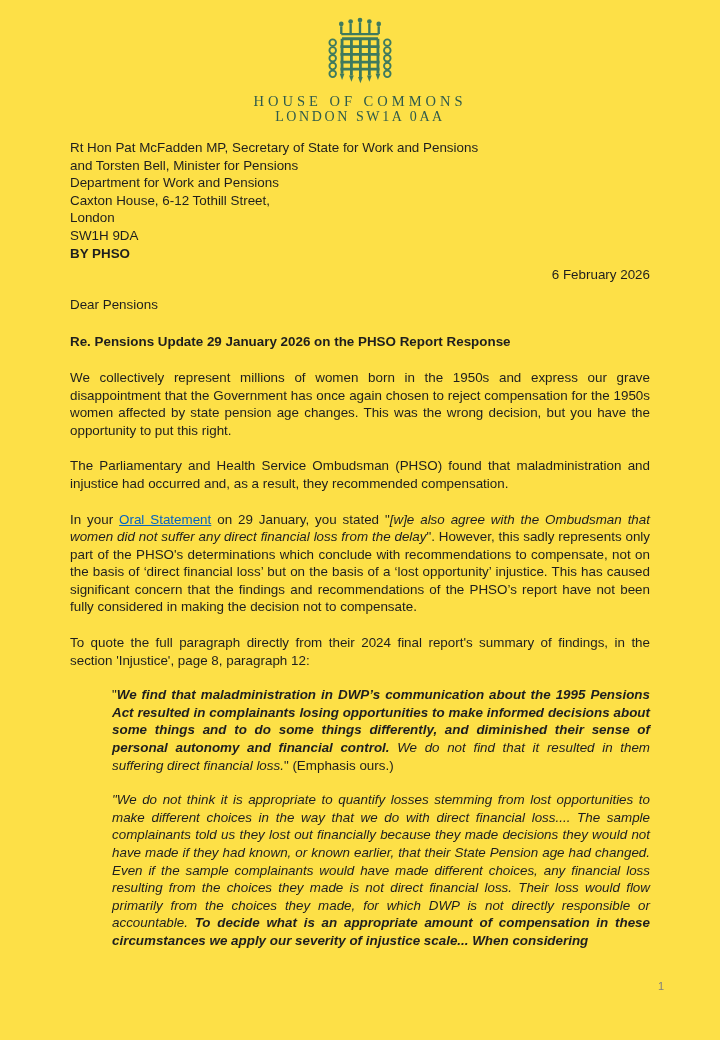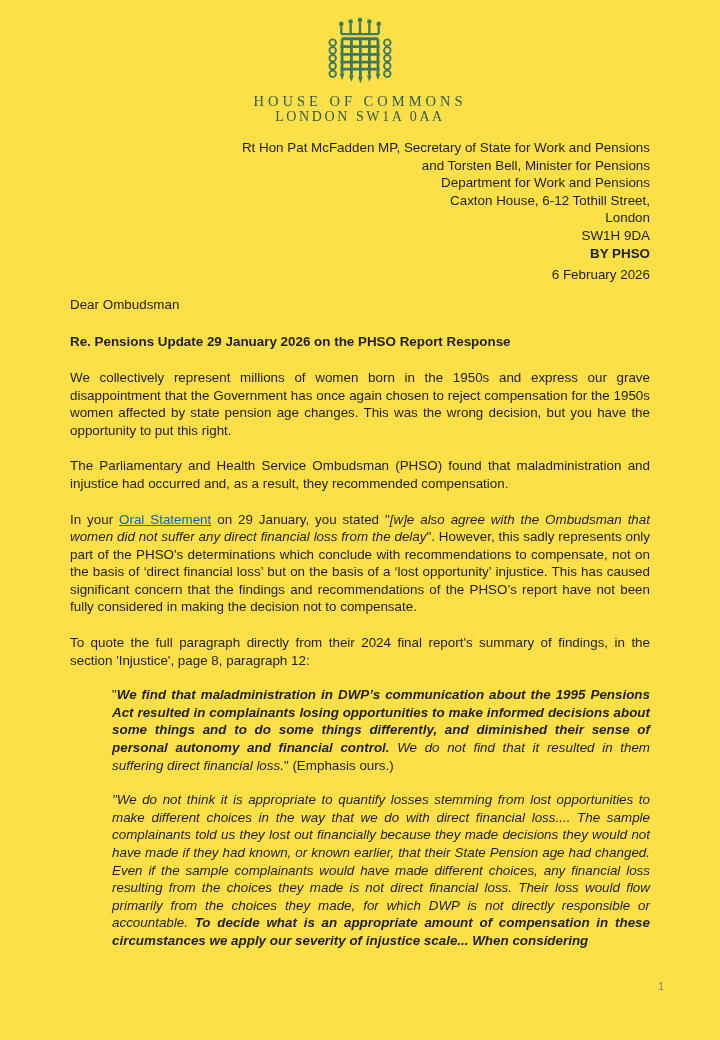--- a/index.html
+++ b/index.html
@@ -24,21 +24,21 @@
     color:#2F5B4C;
   }
   .org-addr {
     margin-top:2px;
     font-family:"Liberation Serif", serif;
     font-size:14px; line-height:12px;
     letter-spacing:2.6px;
     color:#2F5B4C;
   }
   .content { margin:16px 70px 0 70px; }
-  .recipient div { white-space:nowrap;text-align:right; }
+  .recipient div { white-space:nowrap; }
   .bold { font-weight:bold; }
   .it { font-style:italic; }
   .bi { font-style:italic; font-weight:bold; }
   .link { color:#0563C1; text-decoration:underline; cursor:pointer; }
   .date { text-align:right; margin-top:4px; }
   .salutation { margin:12px 0 0 0; }
   .subject { margin:20px 0 0 0; font-weight:bold; }
   .para { margin:18px 0 0 0; text-align:justify; }
   .quote { margin:17px 0 0 42px; text-align:justify; }
   .page-number {
@@ -104,21 +104,21 @@
       <div>and Torsten Bell, Minister for Pensions</div>
       <div>Department for Work and Pensions</div>
       <div>Caxton House, 6-12 Tothill Street,</div>
       <div>London</div>
       <div>SW1H 9DA</div>
       <div class="bold">BY PHSO</div>
     </div>
 
     <div class="date">6 February 2026</div>
 
-    <p class="salutation">Dear Ombudsman</p>
+    <p class="salutation">Dear Pensions</p>
 
     <p class="subject">Re. Pensions Update 29 January 2026 on the PHSO Report Response</p>
 
     <p class="para">We collectively represent millions of women born in the 1950s and express our grave disappointment that the Government has once again chosen to reject compensation for the 1950s women affected by state pension age changes. This was the wrong decision, but you have the opportunity to put this right.</p>
 
     <p class="para">The Parliamentary and Health Service Ombudsman (PHSO) found that maladministration and injustice had occurred and, as a result, they recommended compensation.</p>
 
     <p class="para"><span>In your </span><a class="link" href="#">Oral Statement</a><span> on 29 January, you stated "</span><span class="it">[w]e also agree with the Ombudsman that women did not suffer any direct financial loss from the delay</span><span>". However, this sadly represents only part of the PHSO's determinations which conclude with recommendations to compensate, not on the basis of ‘direct financial loss’ but on the basis of a ‘lost opportunity’ injustice. This has caused significant concern that the findings and recommendations of the PHSO’s report have not been fully considered in making the decision not to compensate.</span></p>
 
     <p class="para">To quote the full paragraph directly from their 2024 final report's summary of findings, in the section 'Injustice', page 8, paragraph 12:</p>

